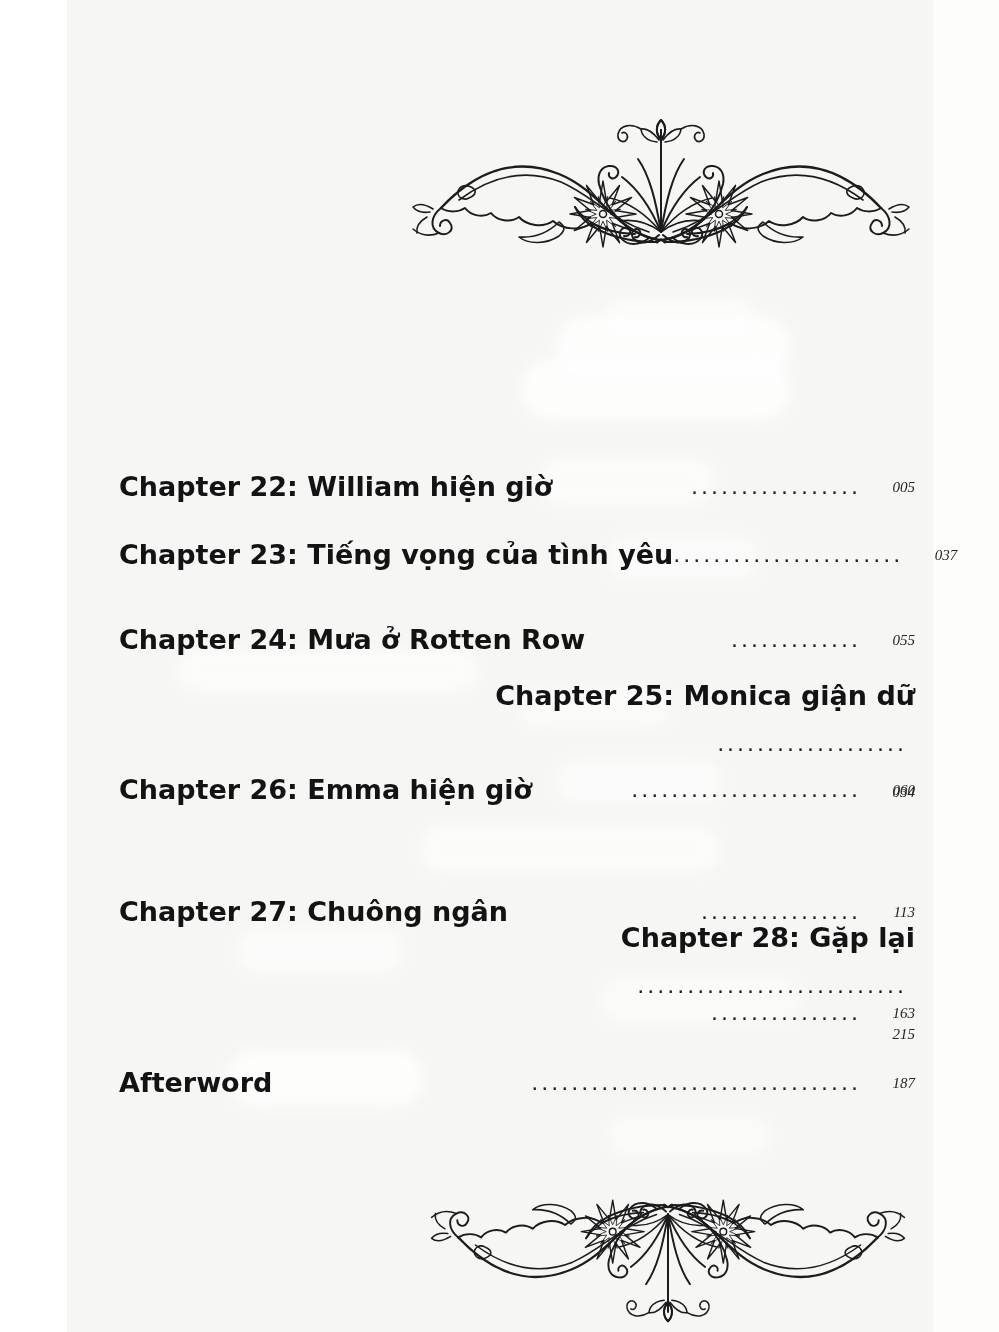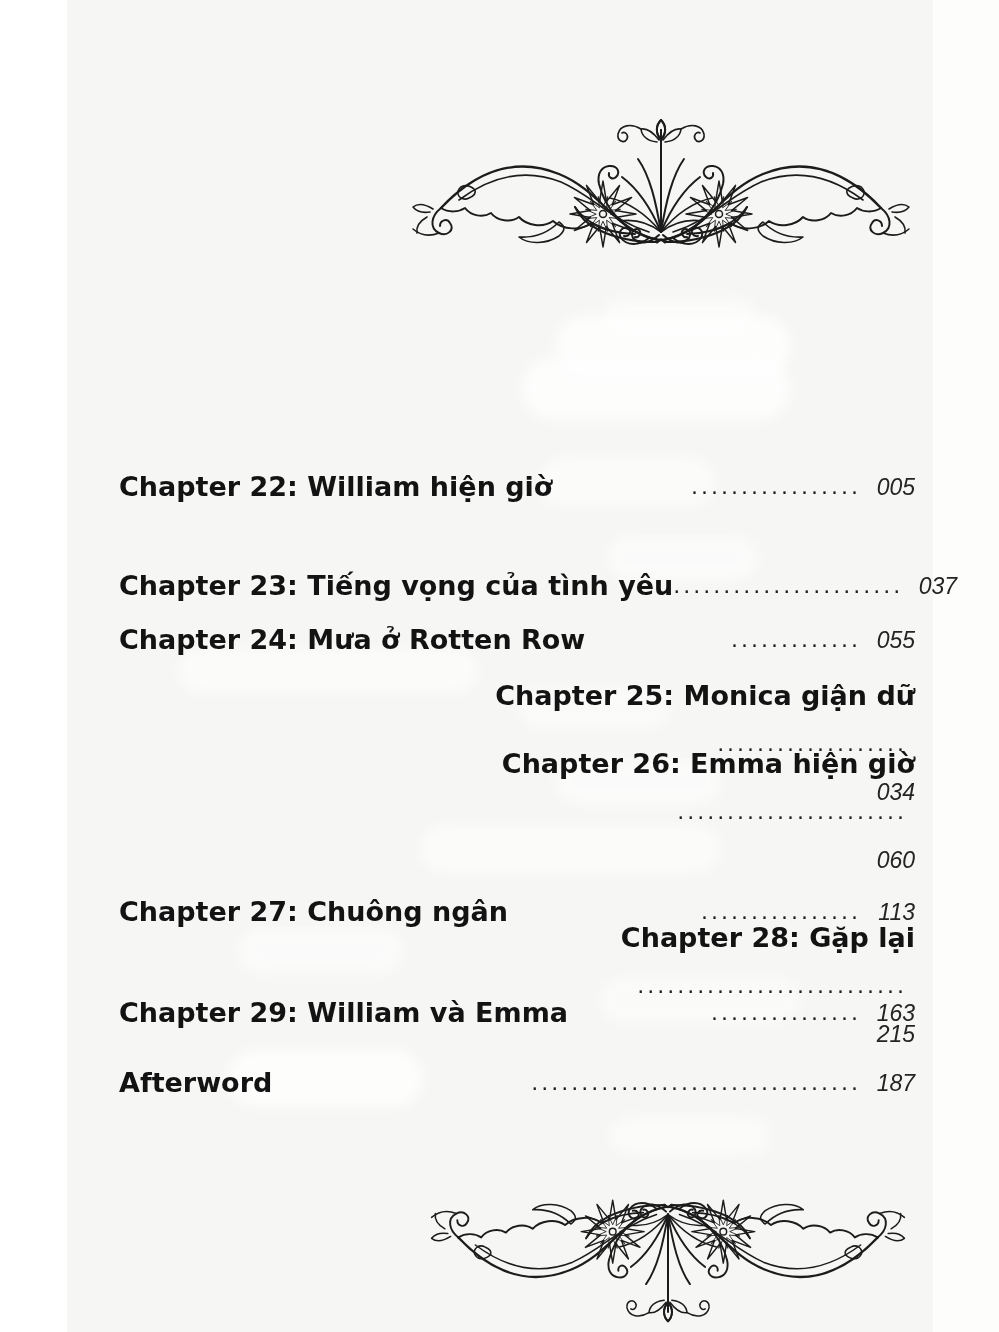--- a/index.html
+++ b/index.html
@@ -37,22 +37,22 @@
   .row-title{
     font-weight:700;font-size:27px;color:#131313;letter-spacing:0;
     white-space:pre;
   }
   .row-gap{flex:1;}
   .row-dots{
     font-size:22px;letter-spacing:3px;color:#1d1d1d;margin-right:8px;
     white-space:pre;
   }
   .row-page{
-    font-family:Liberation Sans, sans-serif;font-style:italic;
-    font-size:23px;color:#242424;min-width:46px;text-align:right;
+    font-family:Liberation Serif, serif;font-style:italic;
+    font-size:15px;color:#242424;min-width:46px;text-align:right;
   }
 </style>
 </head>
 <body>
 
 <svg style="position:absolute;width:0;height:0" aria-hidden="true">
   <defs>
     <g id="orn-half" fill="none" stroke="#1c1c1c" stroke-linecap="round" stroke-linejoin="round">
 
       <path stroke-width="2.4" d="M252 126 C296 118 308 78 352 60 C396 42 436 58 470 94"></path>
@@ -127,58 +127,57 @@
     <use href="#ornament"></use>
   </svg>
 
 <div class="toc" id="toc">
     <div class="toc-row" style="top: 463px;">
       <span class="row-title">Chapter 22: William hiện giờ</span>
       <span class="row-gap"></span>
       <span class="row-dots">.................</span>
       <span class="row-page">005</span>
     </div>
-    <div class="toc-row" style="top: 562px;">
+    <div class="toc-row" style="top: 531px;">
       <span class="row-title">Chapter 23: Tiếng vọng của tình yêu</span>
       <span class="row-gap"></span>
       <span class="row-dots">.......................</span>
       <span class="row-page">037</span>
     </div>
     <div class="toc-row" style="top: 616px;">
       <span class="row-title">Chapter 24: Mưa ở Rotten Row</span>
       <span class="row-gap"></span>
       <span class="row-dots">.............</span>
       <span class="row-page">055</span>
     </div>
     <div class="toc-row" style="top: 672px; flex-direction: column;">
       <span class="row-title">Chapter 25: Monica giận dữ</span>
       <span class="row-gap"></span>
       <span class="row-dots">...................</span>
       <span class="row-page">034</span>
     </div>
-    <div class="toc-row" style="top: 740px; flex-direction: column;">
+    <div class="toc-row" style="top: 766px;">
       <span class="row-title">Chapter 26: Emma hiện giờ</span>
       <span class="row-gap"></span>
       <span class="row-dots">.......................</span>
       <span class="row-page">060</span>
     </div>
     <div class="toc-row" style="top: 888px;">
       <span class="row-title">Chapter 27: Chuông ngân</span>
       <span class="row-gap"></span>
       <span class="row-dots">................</span>
       <span class="row-page">113</span>
     </div>
     <div class="toc-row" style="top: 914px; flex-direction: column;">
       <span class="row-title">Chapter 28: Gặp lại</span>
       <span class="row-gap"></span>
       <span class="row-dots">...........................</span>
       <span class="row-page">215</span>
     </div>
     <div class="toc-row" style="top: 989px;">
-      <span class="row-title">Chapter 29: William và Emma</span>
       <span class="row-gap"></span>
       <span class="row-dots">...............</span>
       <span class="row-page">163</span>
     </div>
     <div class="toc-row" style="top: 1059px;">
       <span class="row-title">Afterword</span>
       <span class="row-gap"></span>
       <span class="row-dots">.................................</span>
       <span class="row-page">187</span>
     </div>

